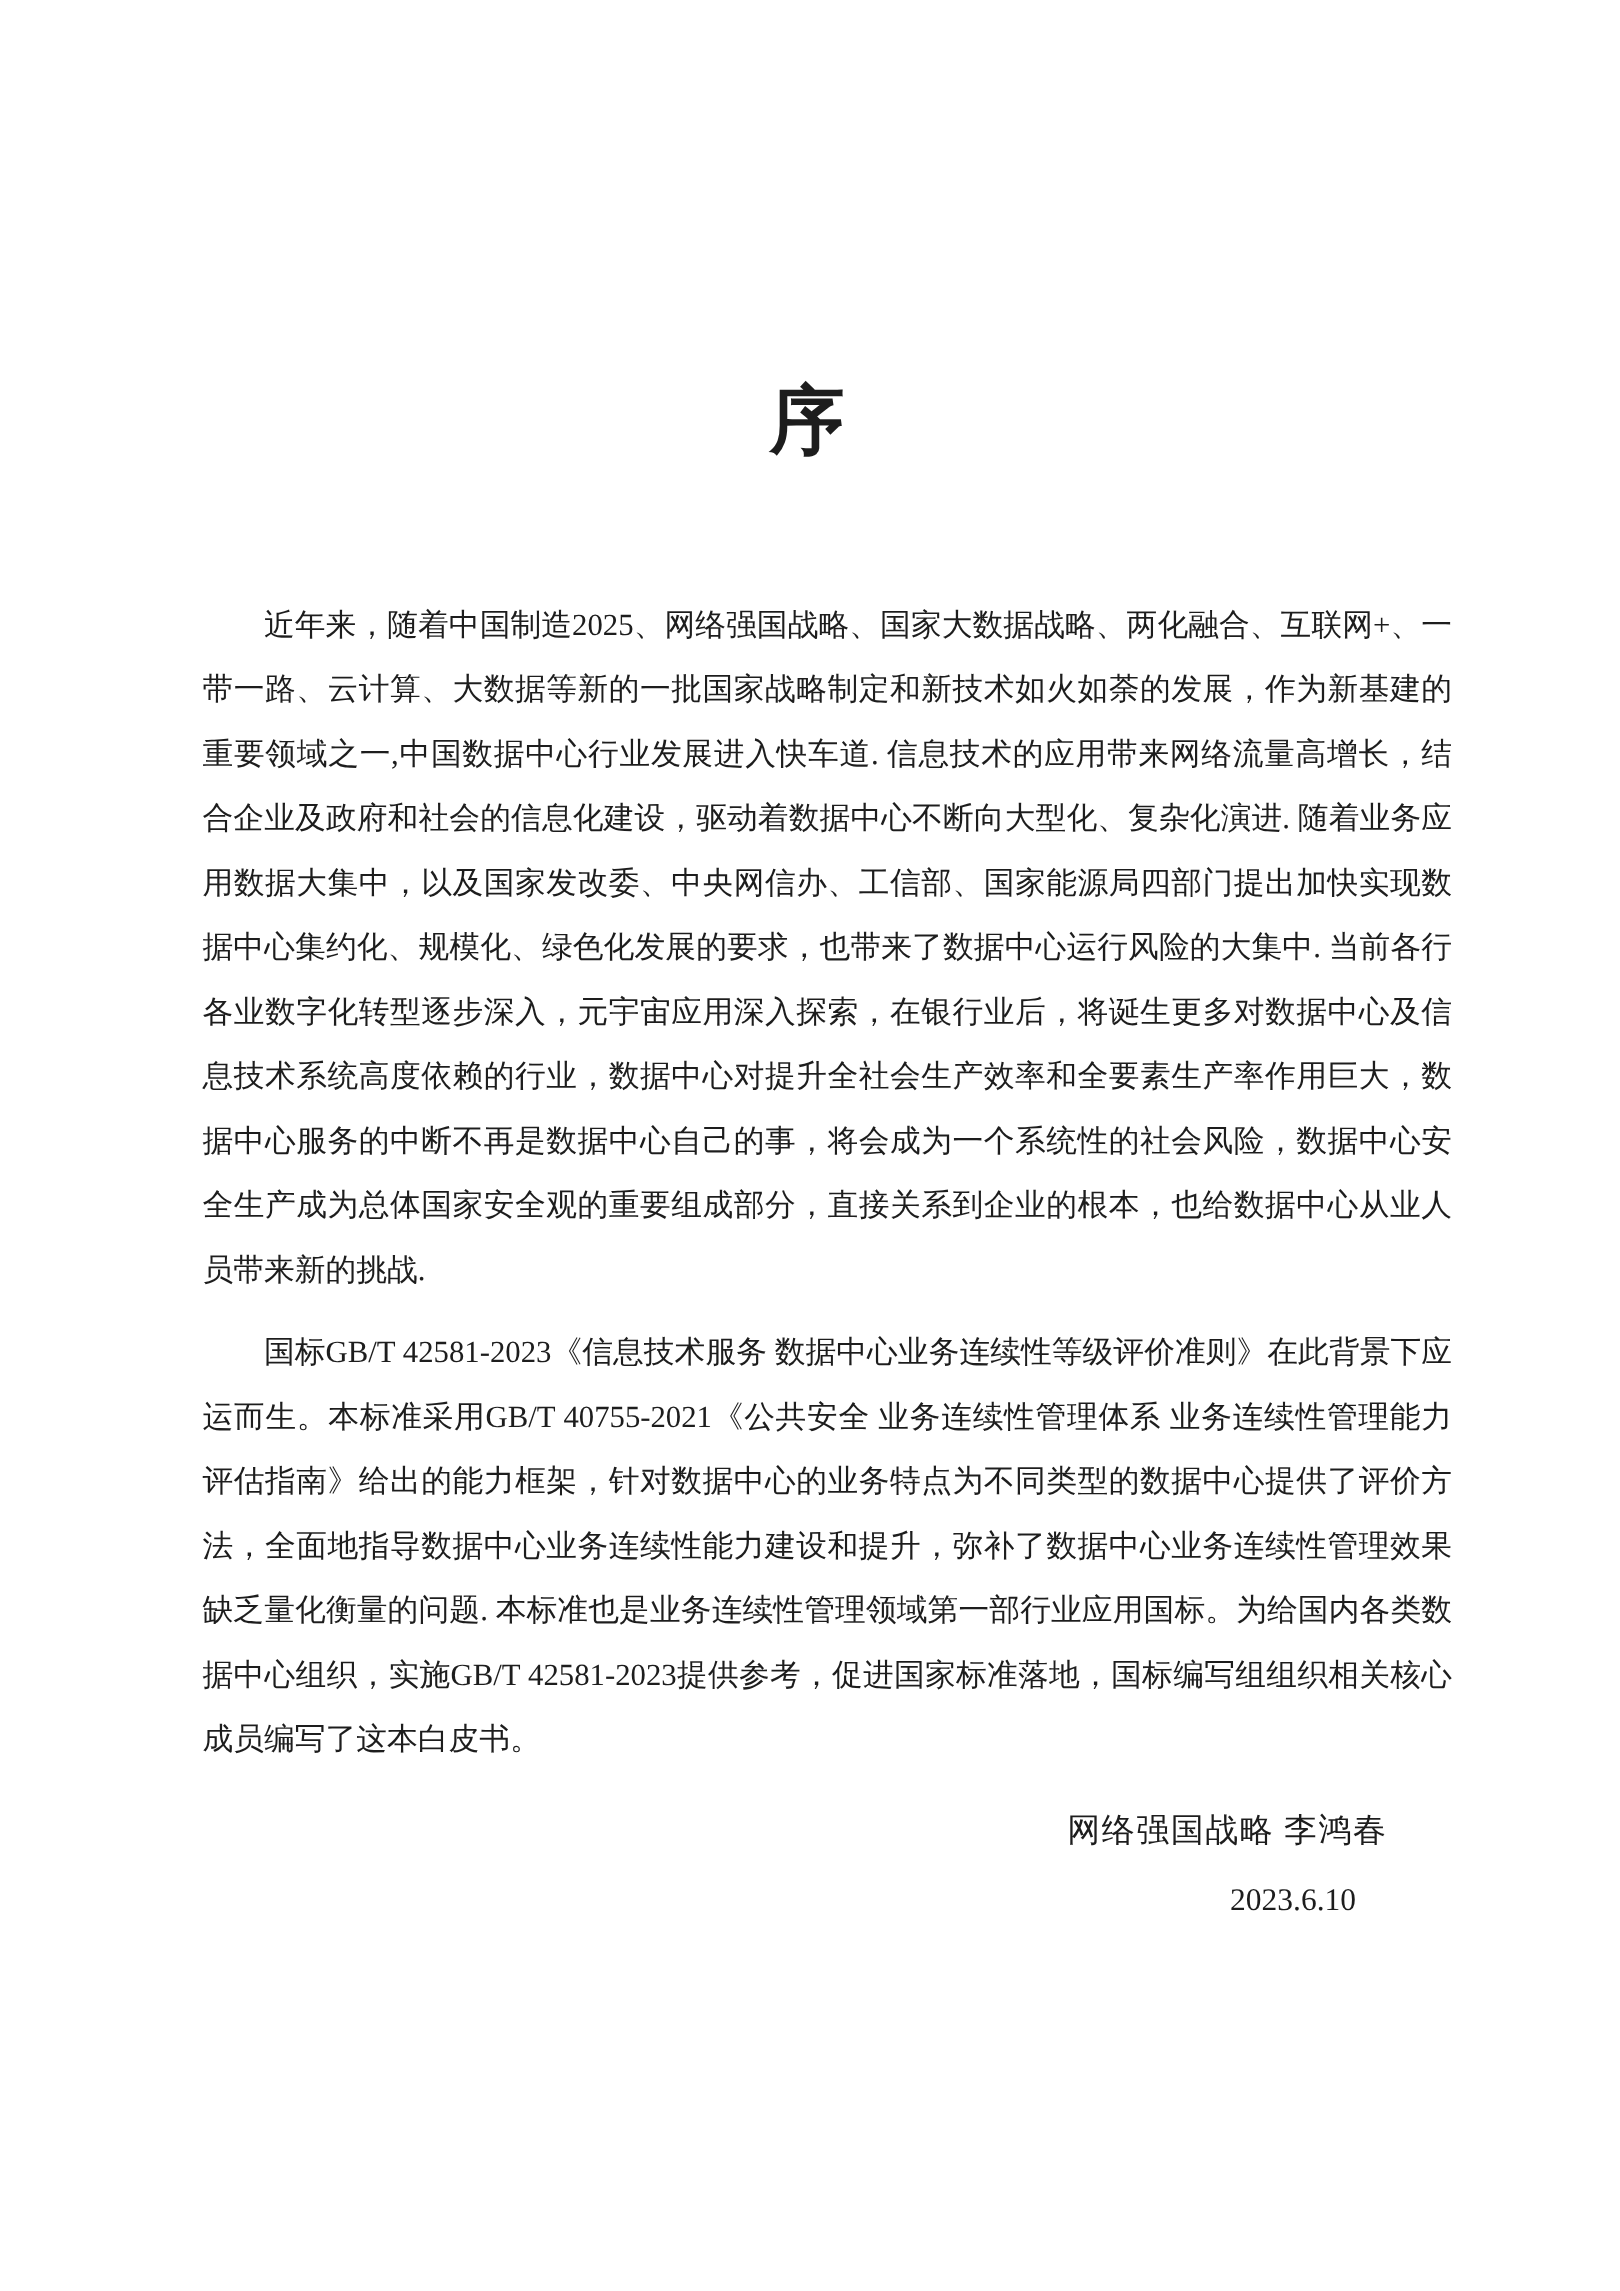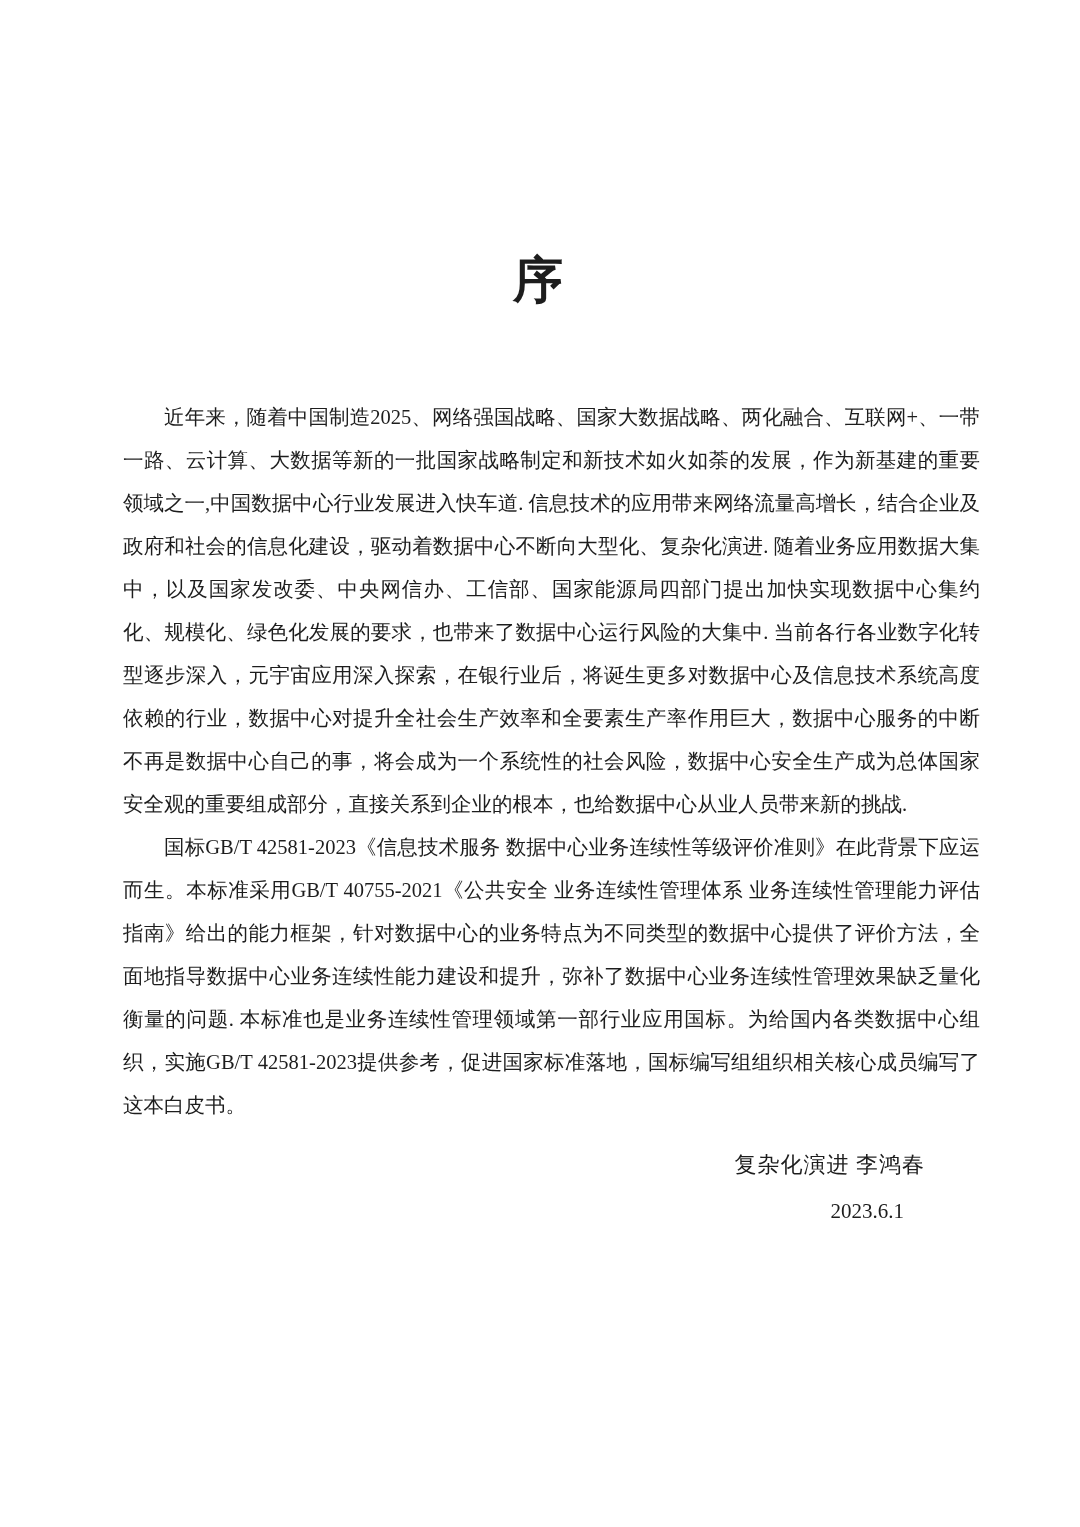--- a/index.html
+++ b/index.html
@@ -25,21 +25,21 @@
     letter-spacing: 4px;
     line-height: 1.15;
   }
   .body-text {
     margin: 86px 100px 0 123px;
     font-size: 20.5px;
     line-height: 43px;
     text-align: justify;
   }
   .body-text p {
-    margin: 0;
+    margin: 12px;
     padding: 0;
     text-indent: 2em;
     word-break: break-all;
   }
   .signature-block {
     margin-top: 18px;
     font-size: 22px;
     line-height: 40px;
   }
   .signature {
@@ -60,17 +60,17 @@
 <div class="page">
 
   <div class="title">序</div>
 
   <div class="body-text">
     <p>近年来，随着中国制造2025、网络强国战略、国家大数据战略、两化融合、互联网+、一带一路、云计算、大数据等新的一批国家战略制定和新技术如火如荼的发展，作为新基建的重要领域之一,中国数据中心行业发展进入快车道. 信息技术的应用带来网络流量高增长，结合企业及政府和社会的信息化建设，驱动着数据中心不断向大型化、复杂化演进. 随着业务应用数据大集中，以及国家发改委、中央网信办、工信部、国家能源局四部门提出加快实现数据中心集约化、规模化、绿色化发展的要求，也带来了数据中心运行风险的大集中. 当前各行各业数字化转型逐步深入，元宇宙应用深入探索，在银行业后，将诞生更多对数据中心及信息技术系统高度依赖的行业，数据中心对提升全社会生产效率和全要素生产率作用巨大，数据中心服务的中断不再是数据中心自己的事，将会成为一个系统性的社会风险，数据中心安全生产成为总体国家安全观的重要组成部分，直接关系到企业的根本，也给数据中心从业人员带来新的挑战.</p>
     <p>国标GB/T 42581-2023《信息技术服务 数据中心业务连续性等级评价准则》在此背景下应运而生。本标准采用GB/T 40755-2021《公共安全 业务连续性管理体系 业务连续性管理能力评估指南》给出的能力框架，针对数据中心的业务特点为不同类型的数据中心提供了评价方法，全面地指导数据中心业务连续性能力建设和提升，弥补了数据中心业务连续性管理效果缺乏量化衡量的问题. 本标准也是业务连续性管理领域第一部行业应用国标。为给国内各类数据中心组织，实施GB/T 42581-2023提供参考，促进国家标准落地，国标编写组组织相关核心成员编写了这本白皮书。</p>
   </div>
 
   <div class="signature-block">
-    <div class="signature">复杂化演进  李鸿春</div>
-    <div class="date">2023.6.1</div>
+    <div class="signature">网络强国战略  李鸿春</div>
+    <div class="date">2023.6.10</div>
   </div>
 
 </div>
 
 </body></html>

